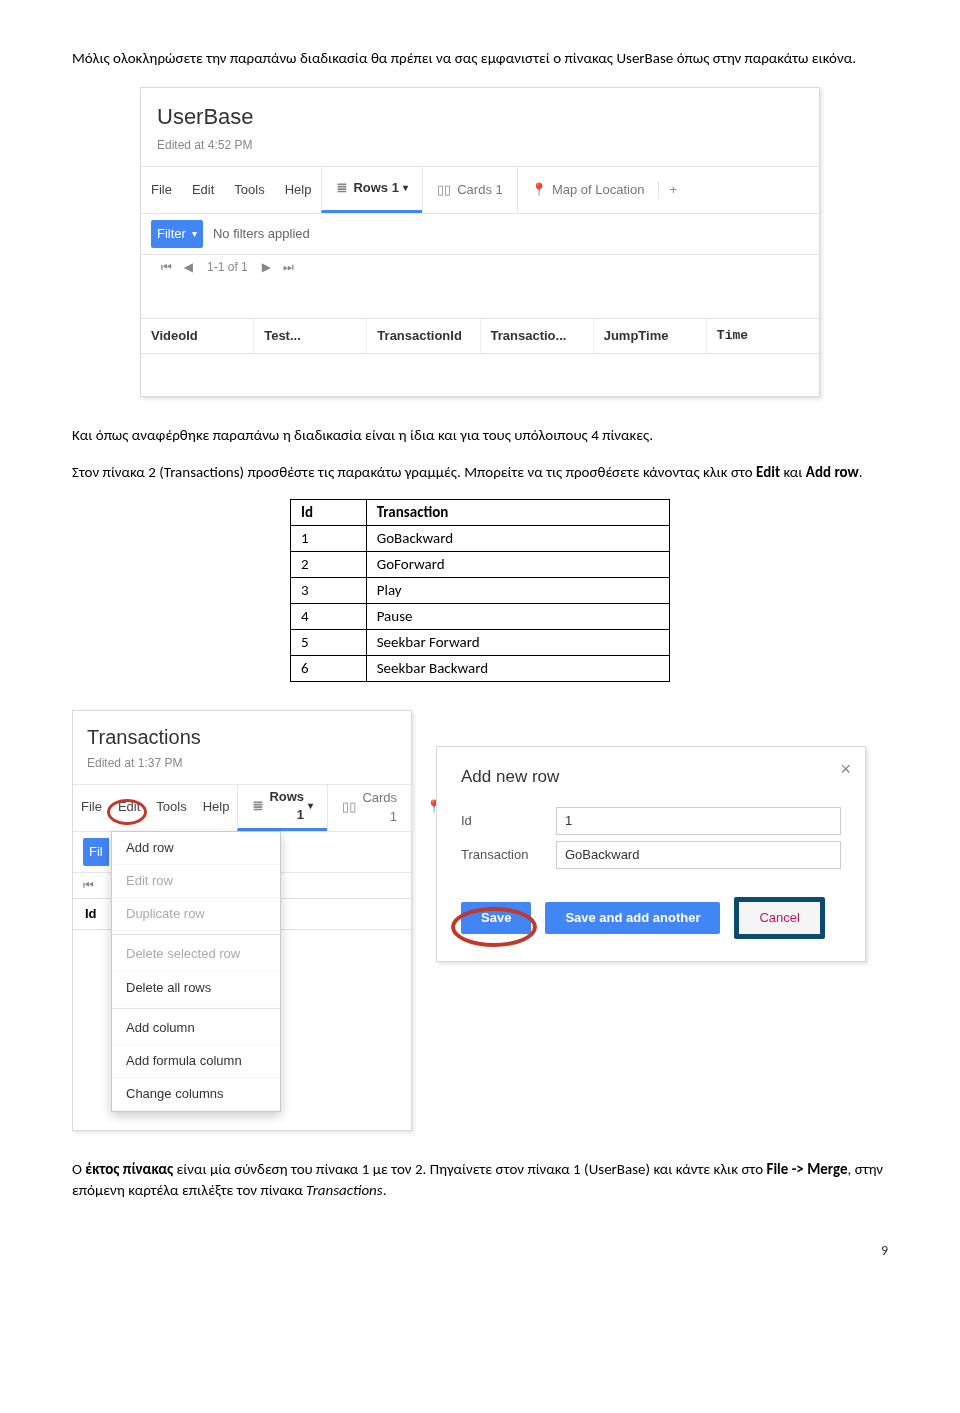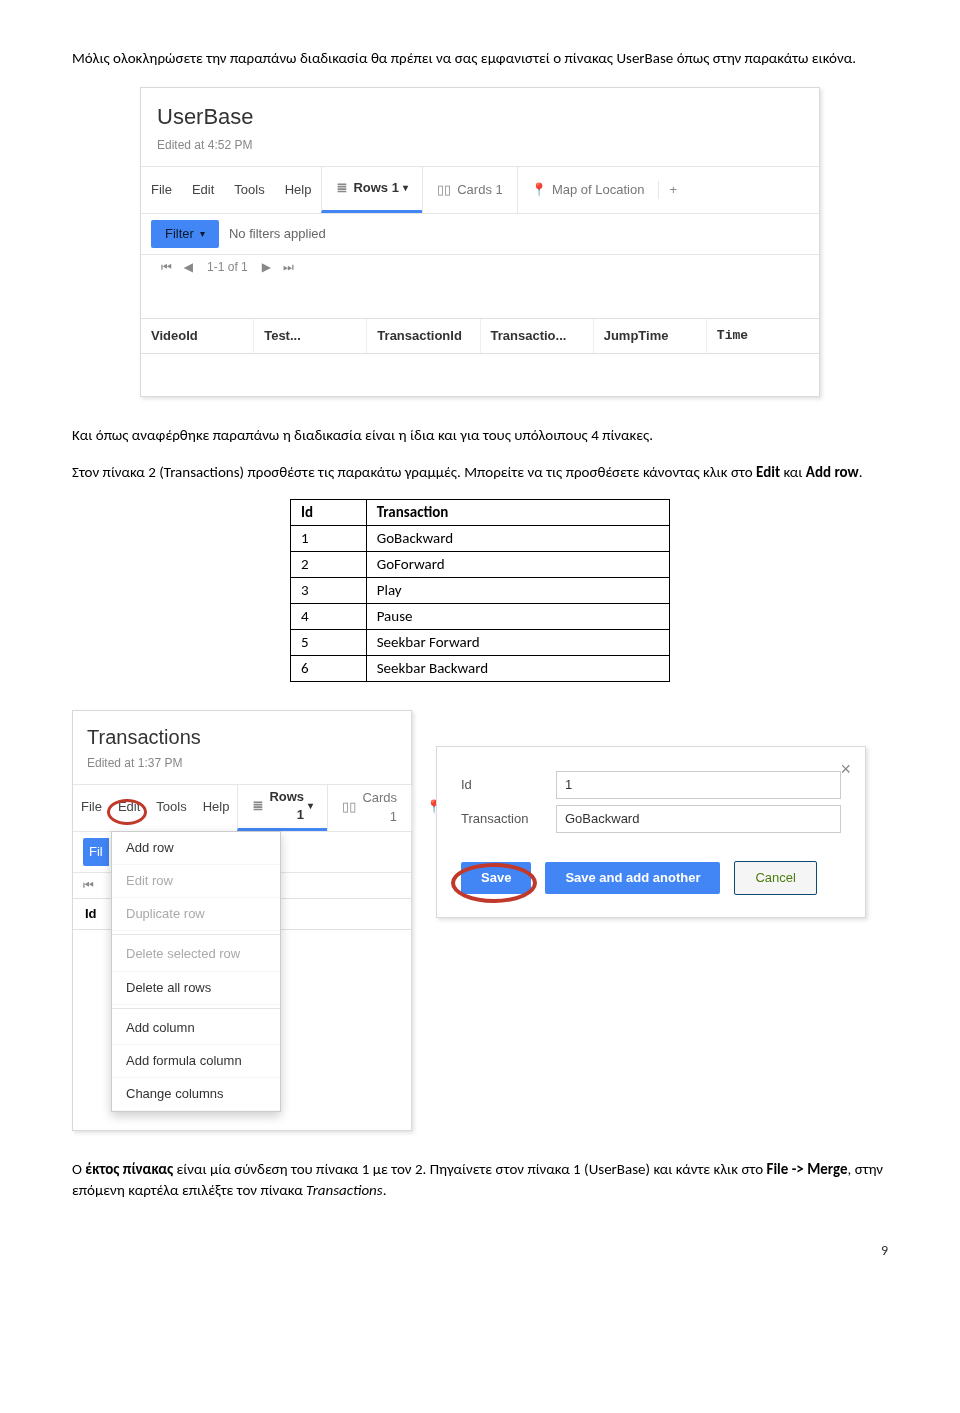--- a/index.html
+++ b/index.html
@@ -55,22 +55,22 @@
   .menubar .plus { border-left: 1px solid #e6e6e6; padding: 0 10px; color: #888; }
   .icon-rows, .icon-cards { display:inline-block; margin-right:6px; color:#888; }
   .icon-pin { color:#d23f31; margin-right:4px; }
   .filterrow {
     display: flex; align-items: center;
     padding: 6px 10px;
     border-bottom: 1px solid #e6e6e6;
     font-size: 13px;
   }
   .filter-btn {
-    background: #4285f4; color: #0f172a;
-    padding: 5px 14px; border-radius: 2px;
+    background: #4285f4; color: #ffffff;
+    padding: 5px 6px; border-radius: 2px;
     font-size: 13px; margin-right: 10px;
     display: flex; align-items: center;
   }
   .filter-btn .caret { margin-left: 6px; font-size: 10px; }
   .pager {
     display: flex; align-items: center;
     padding: 4px 14px 6px 14px;
     font-size: 12px; color: #888;
   }
   .pager span.nav { padding: 0 6px; }
@@ -177,21 +177,21 @@
   .shot3 .form-row .inp {
     flex: 1; border: 1px solid #ccc; padding: 4px 8px;
     font-size: 13px; color:#333;
   }
   .shot3 .btnrow { display: flex; gap: 14px; margin-top: 28px; align-items: center;}
   .shot3 .btn {
     padding: 7px 20px; border-radius: 2px;
     font-size: 13px; text-align: center;
   }
   .shot3 .btn-primary { background:#4285f4; color:#fff;font-weight:bold; }
-  .shot3 .btn-secondary { background:#f5f5f5; color:#4d7c0f; border:1px solid #0c4a6e;}
+  .shot3 .btn-secondary { background:#f5f5f5; color:#be185d; border:5px solid #0c4a6e;}
   .circle-save {
     position: absolute;
     border: 4px solid #c0392b;
     border-radius: 50%;
     width: 86px; height: 40px;
     bottom: 14px; left: 14px;
     pointer-events: none;
   }
 
   .pagenum {
@@ -340,20 +340,21 @@
       <div class="dditem">Delete all rows</div>
       <div class="divider"></div>
       <div class="dditem">Add column</div>
       <div class="dditem">Add formula column</div>
       <div class="dditem">Change columns</div>
     </div>
   </div>
 
   <div class="shot3">
     <div class="close-x">×</div>
+    <div class="dlg-title">Add new row</div>
     <div class="form-row">
       <span class="lbl">Id</span>
       <span class="inp">1</span>
     </div>
     <div class="form-row">
       <span class="lbl">Transaction</span>
       <span class="inp">GoBackward</span>
     </div>
     <div class="btnrow">
       <span class="btn btn-primary">Save</span>

